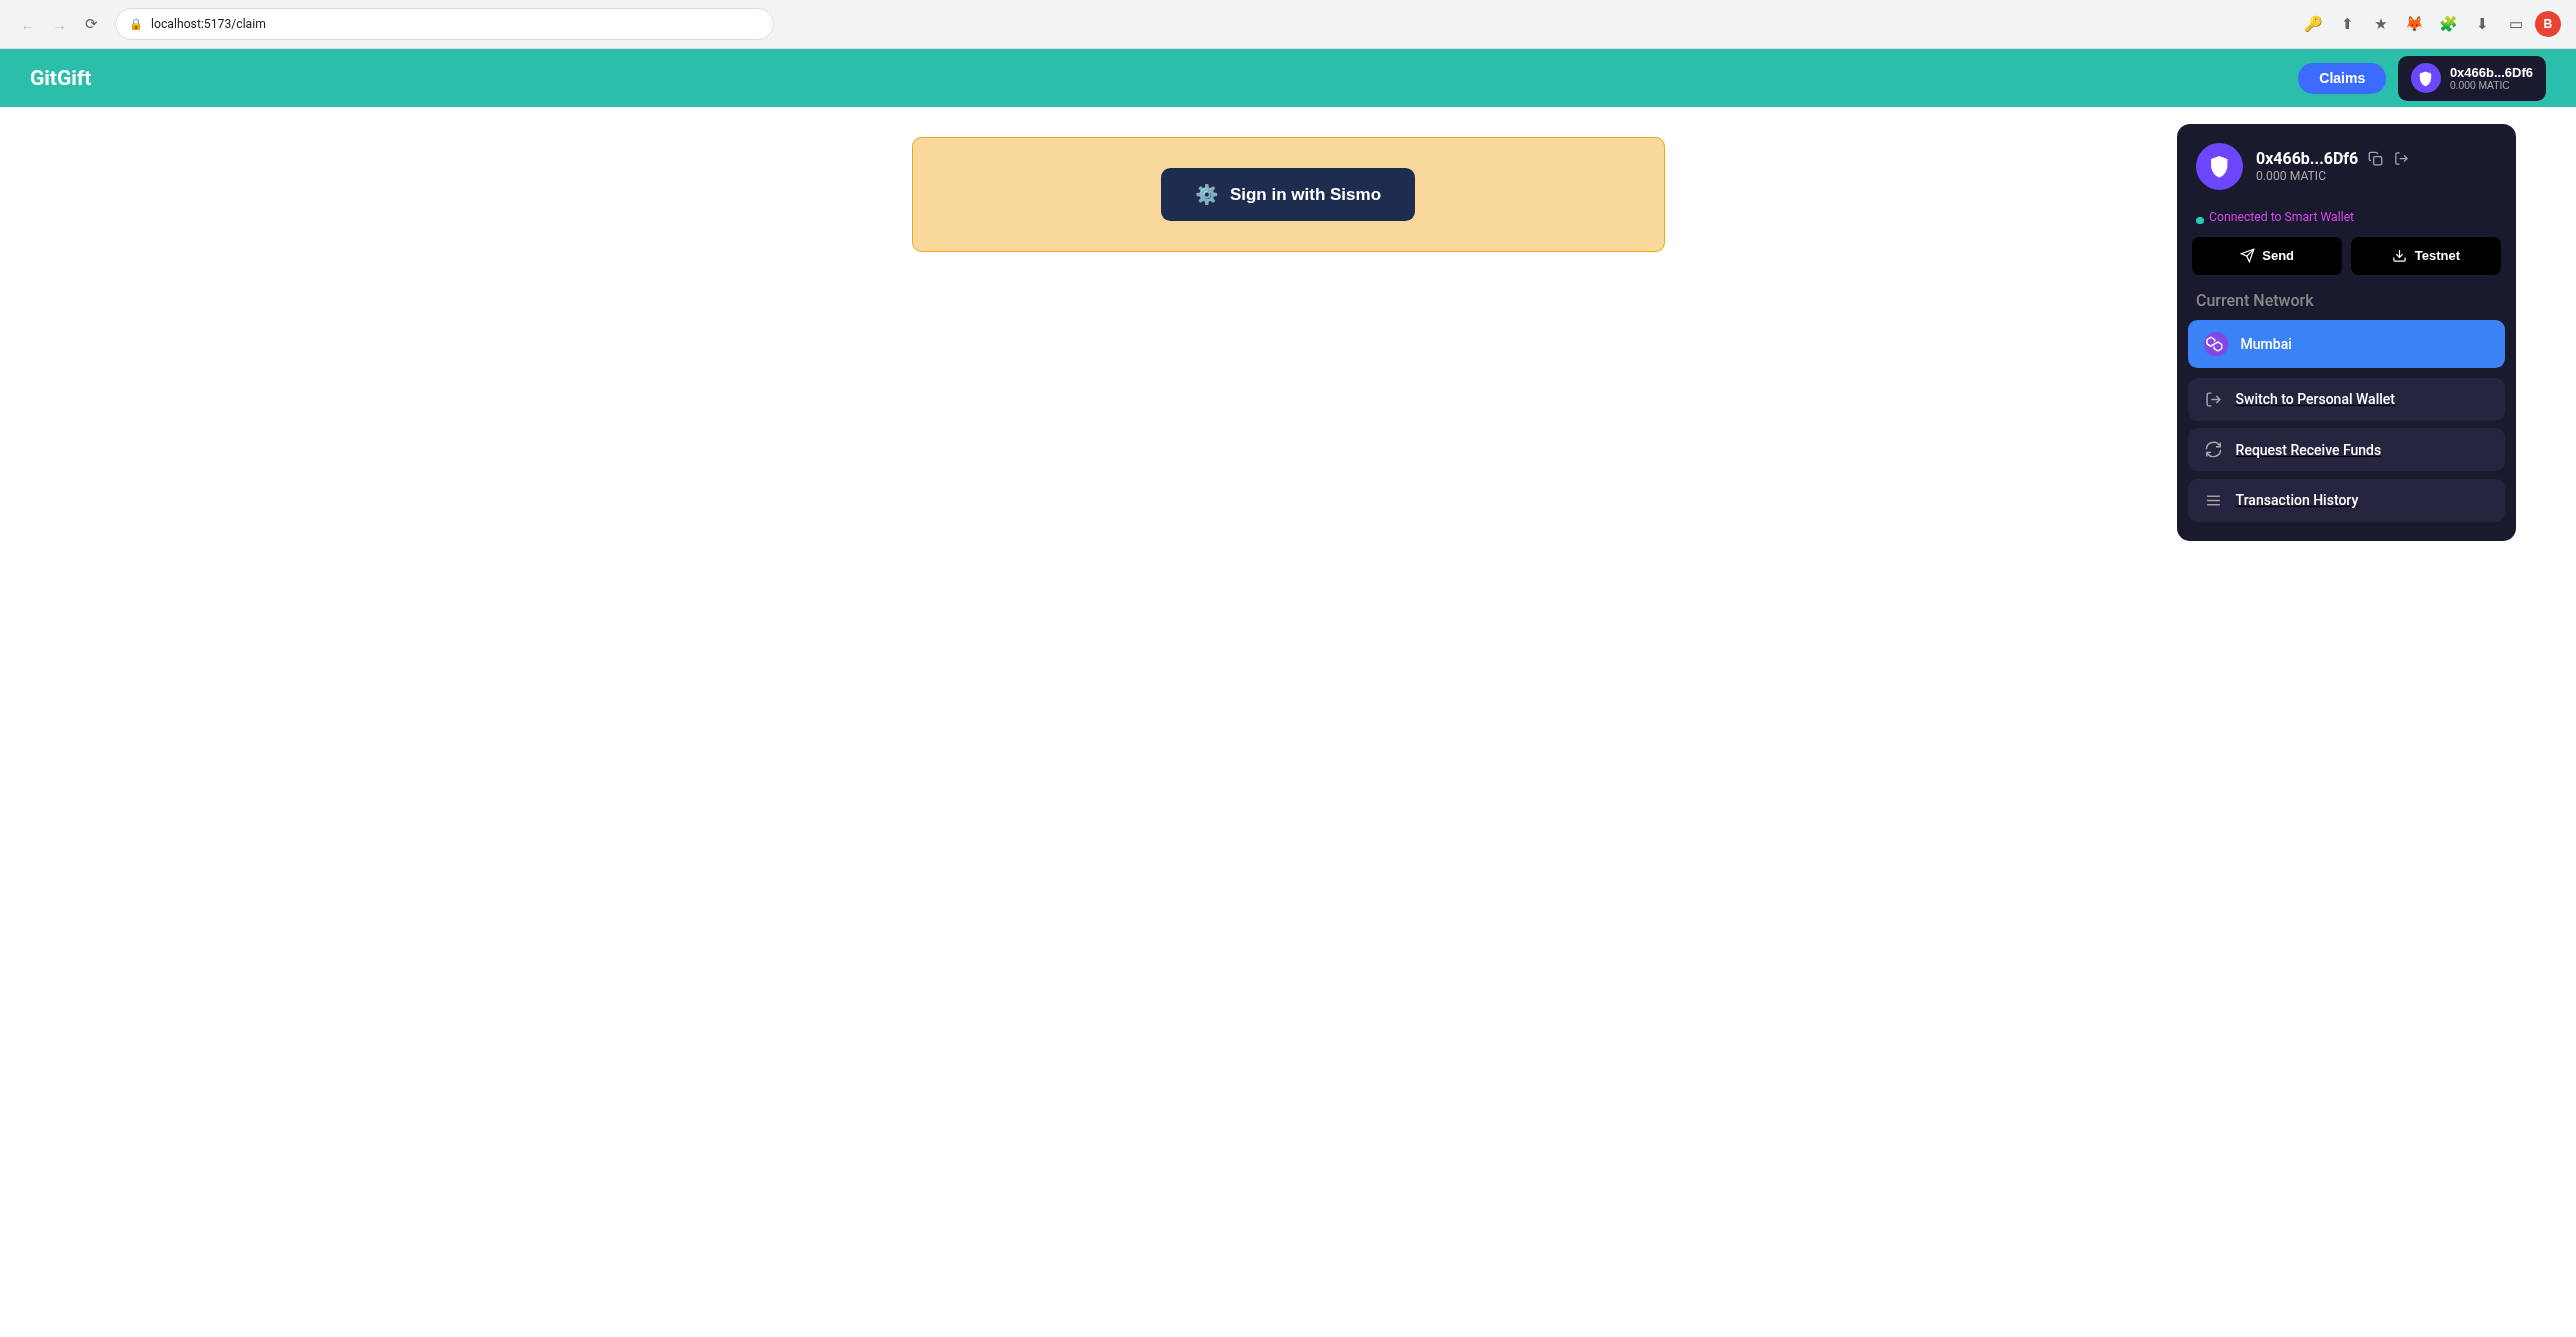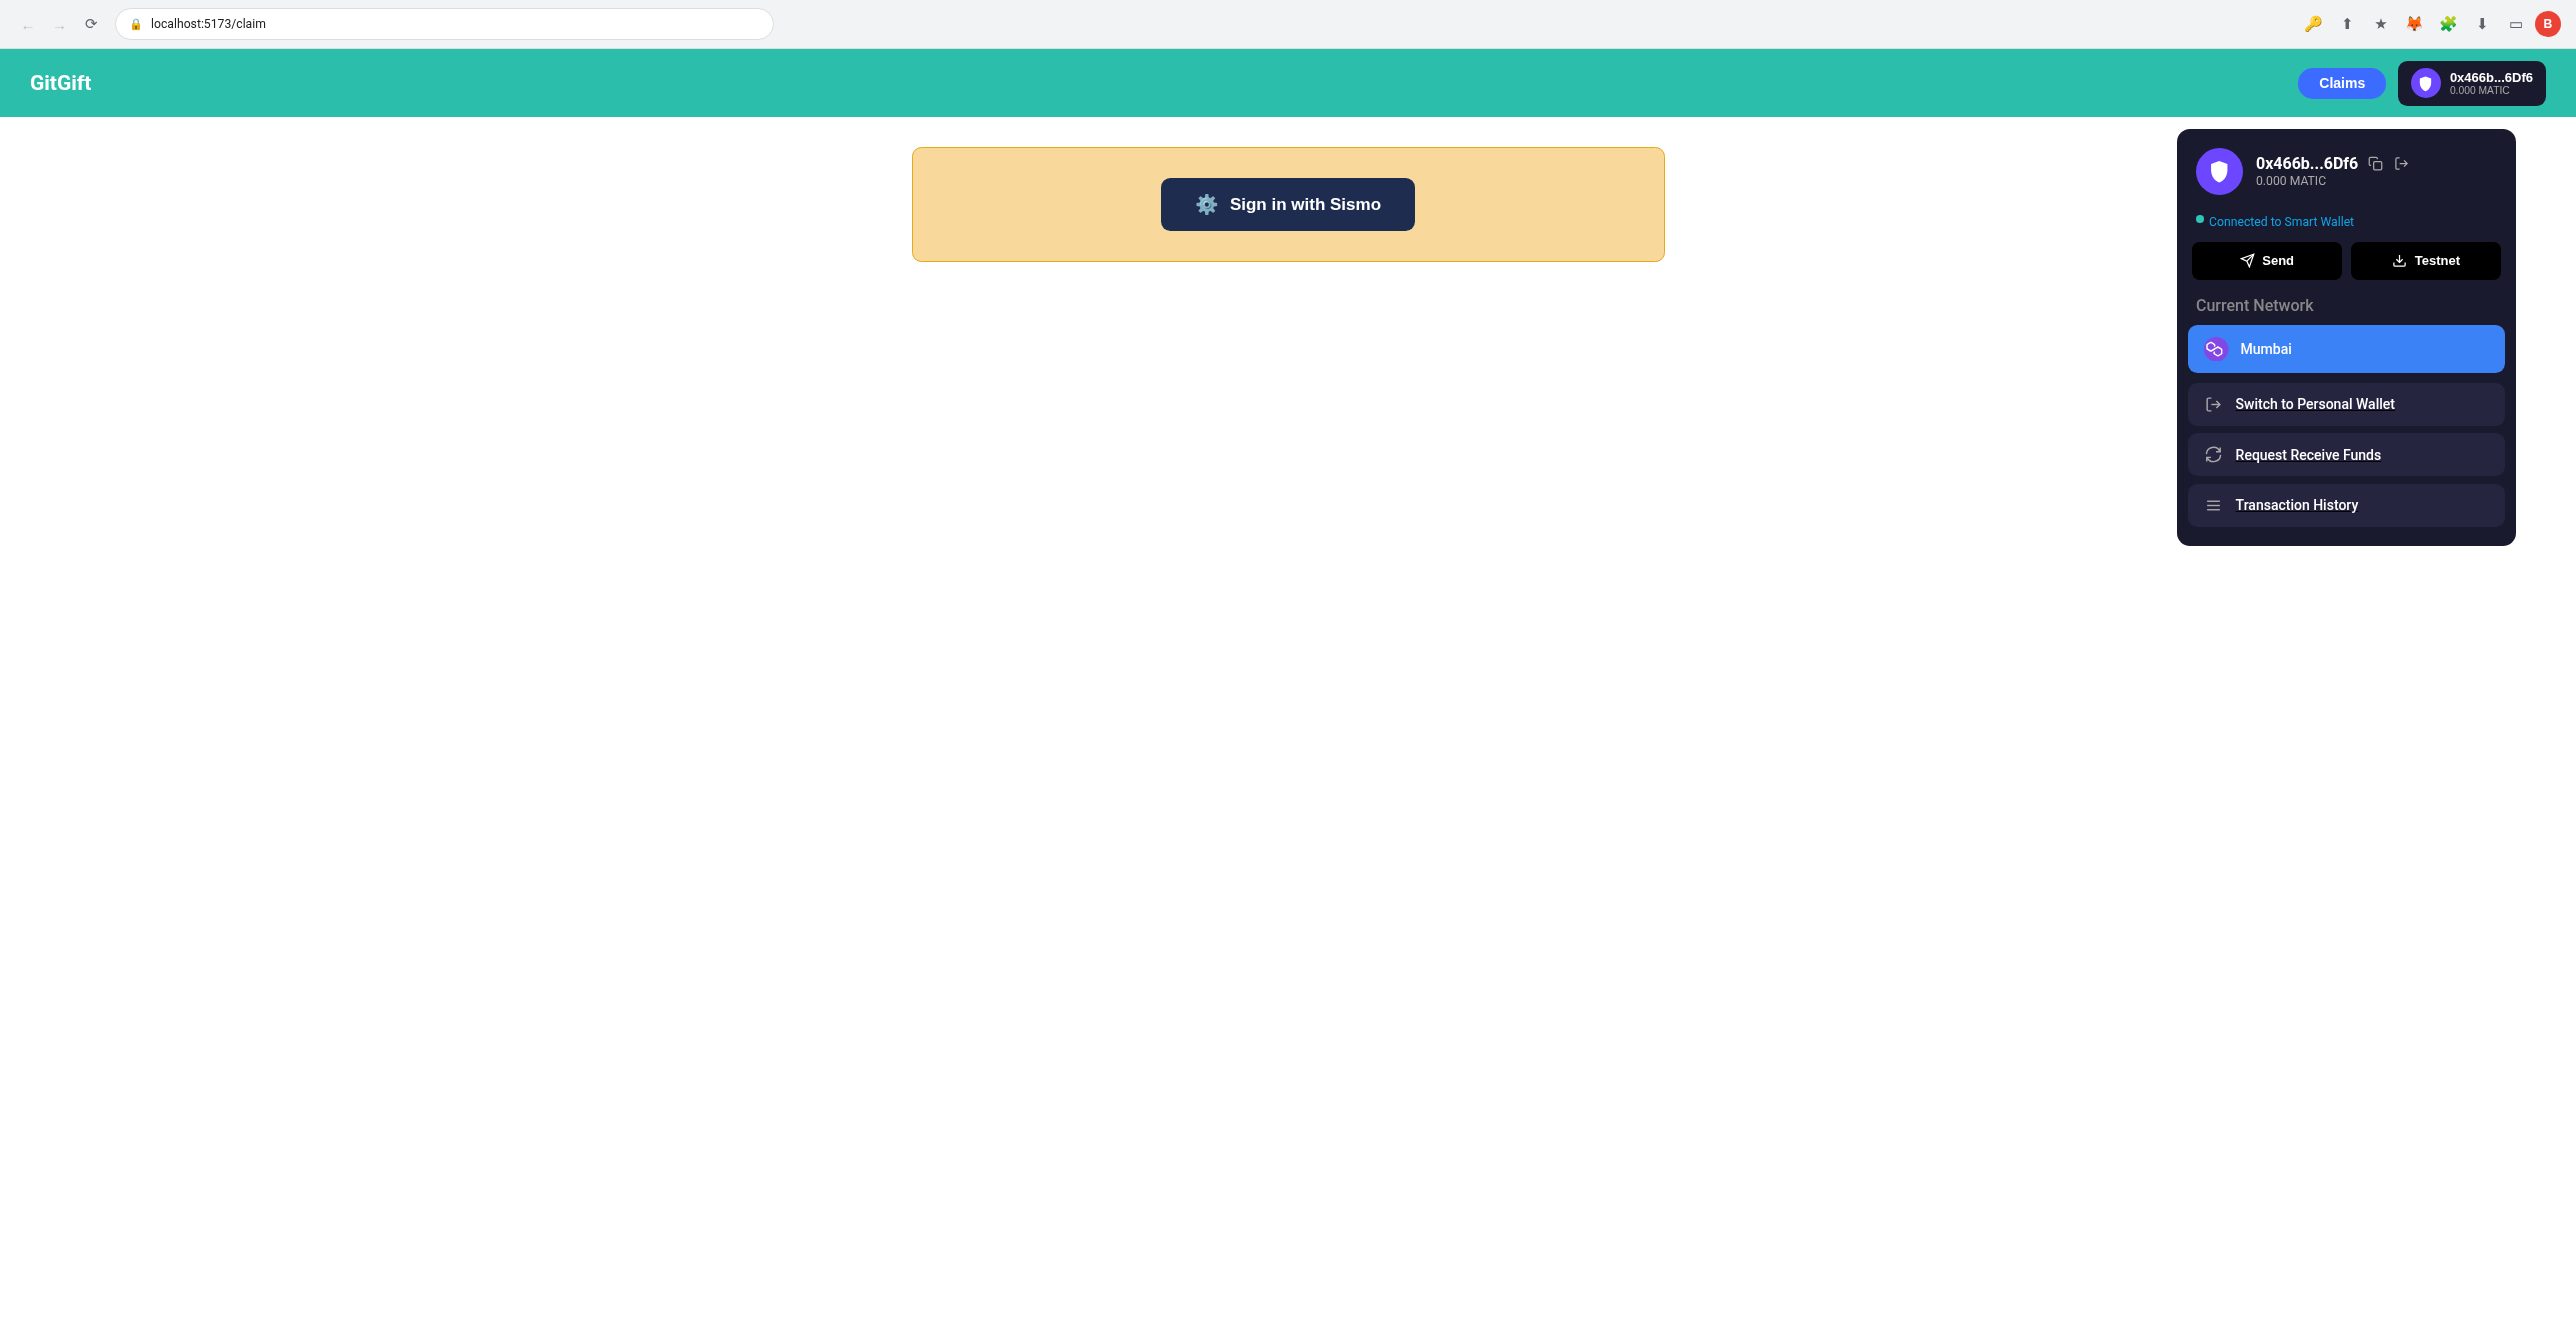--- a/index.html
+++ b/index.html
@@ -94,21 +94,21 @@
       font-size: 12.2px;
       font-weight: 600;
       display: flex;
       align-items: center;
       justify-content: center;
     }
 
     
     .app-header {
       background: #2bbfab;
-      height: 68px;
+      height: 58px;
       display: flex;
       align-items: center;
       padding: 0 30px;
       position: relative;
     }
 
     .app-logo {
       font-size: 21px;
       font-weight: 700;
       color: #fff;
@@ -275,25 +275,25 @@
     }
 
     .dropdown-balance {
       font-size: 12.2px;
       color: #aaa;
       margin-top: 1.9px;
     }
 
     .connected-badge {
       display: flex;
-      align-items: flex-start;
+      align-items: flex-end;
       gap: 5.6px;
       padding: 5.6px 19px 13px;
       font-size: 12.2px;
-      color: #0ea5e9;
+      color: #d946ef;
     }
 
     .green-dot {
       width: 7.5px;
       height: 7.5px;
       background: #2ec4b6;
       border-radius: 50%;
     }
 
     .action-buttons {

